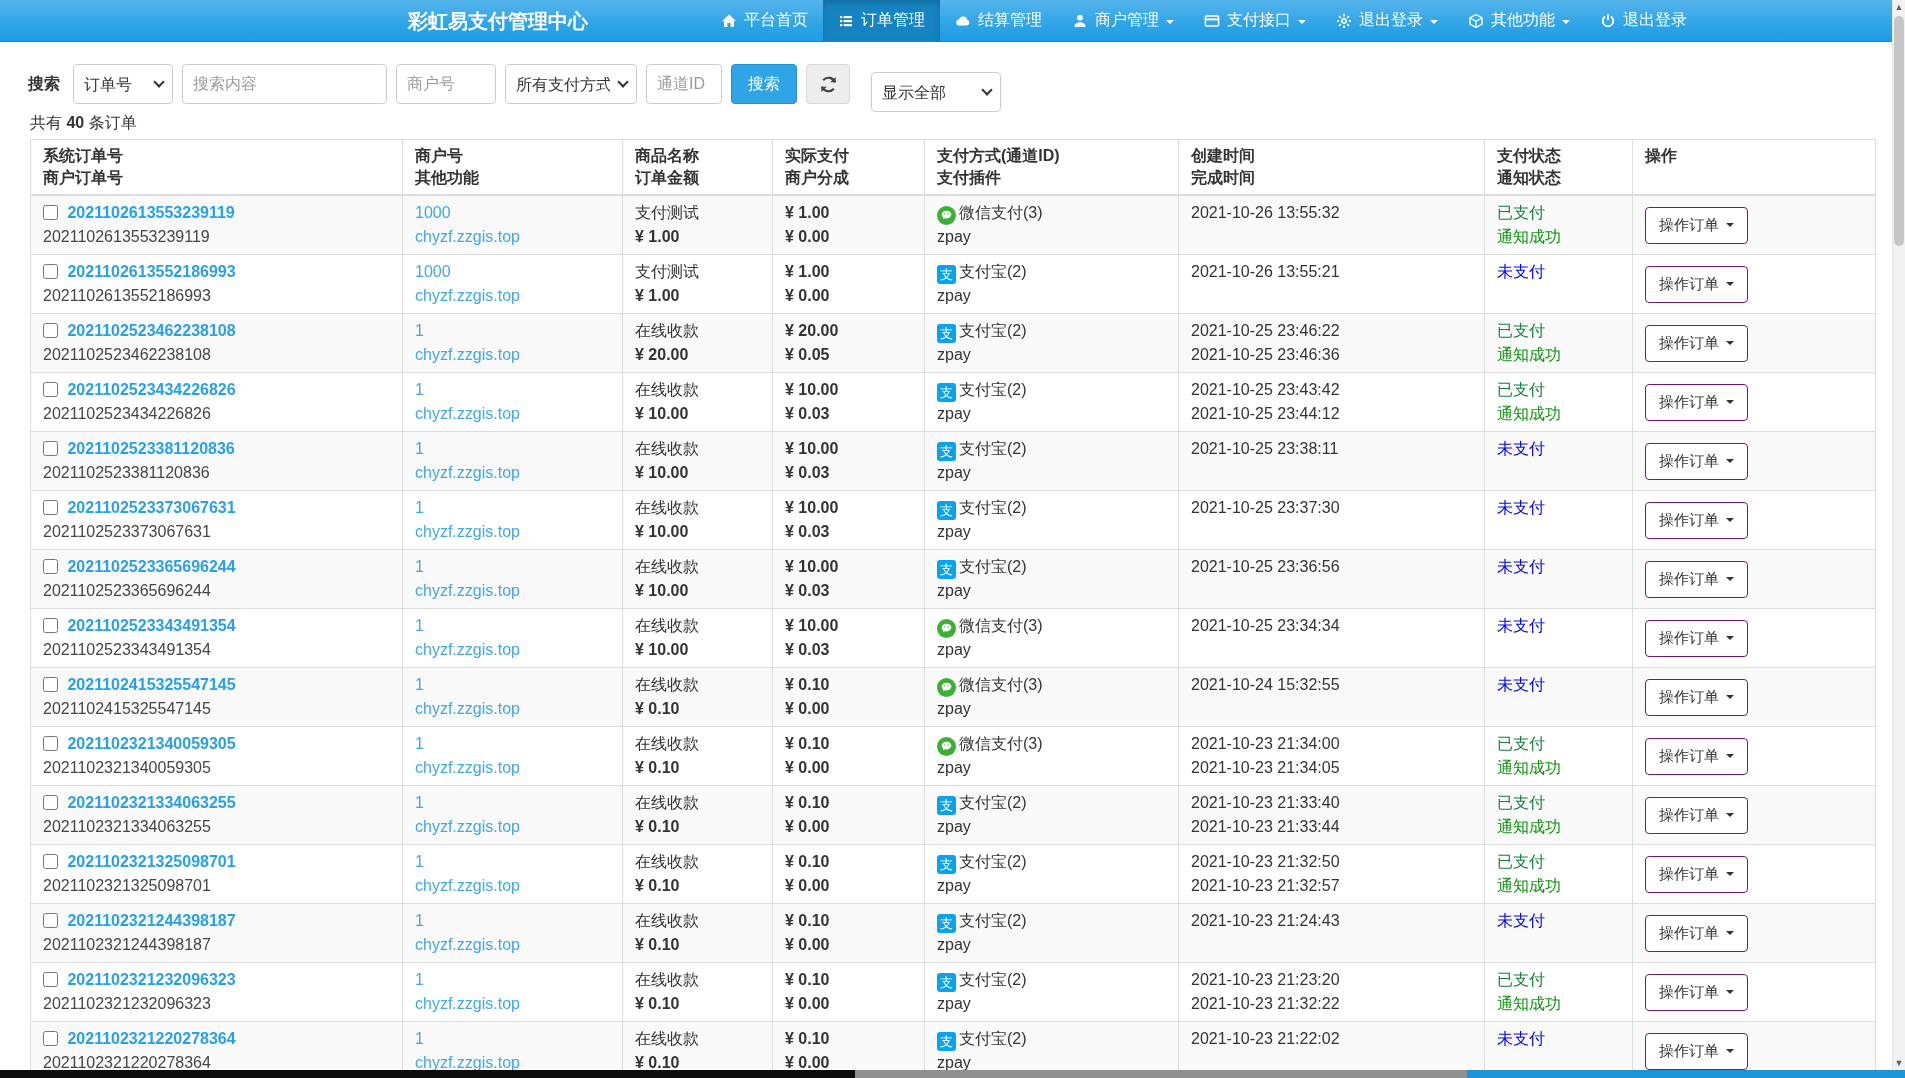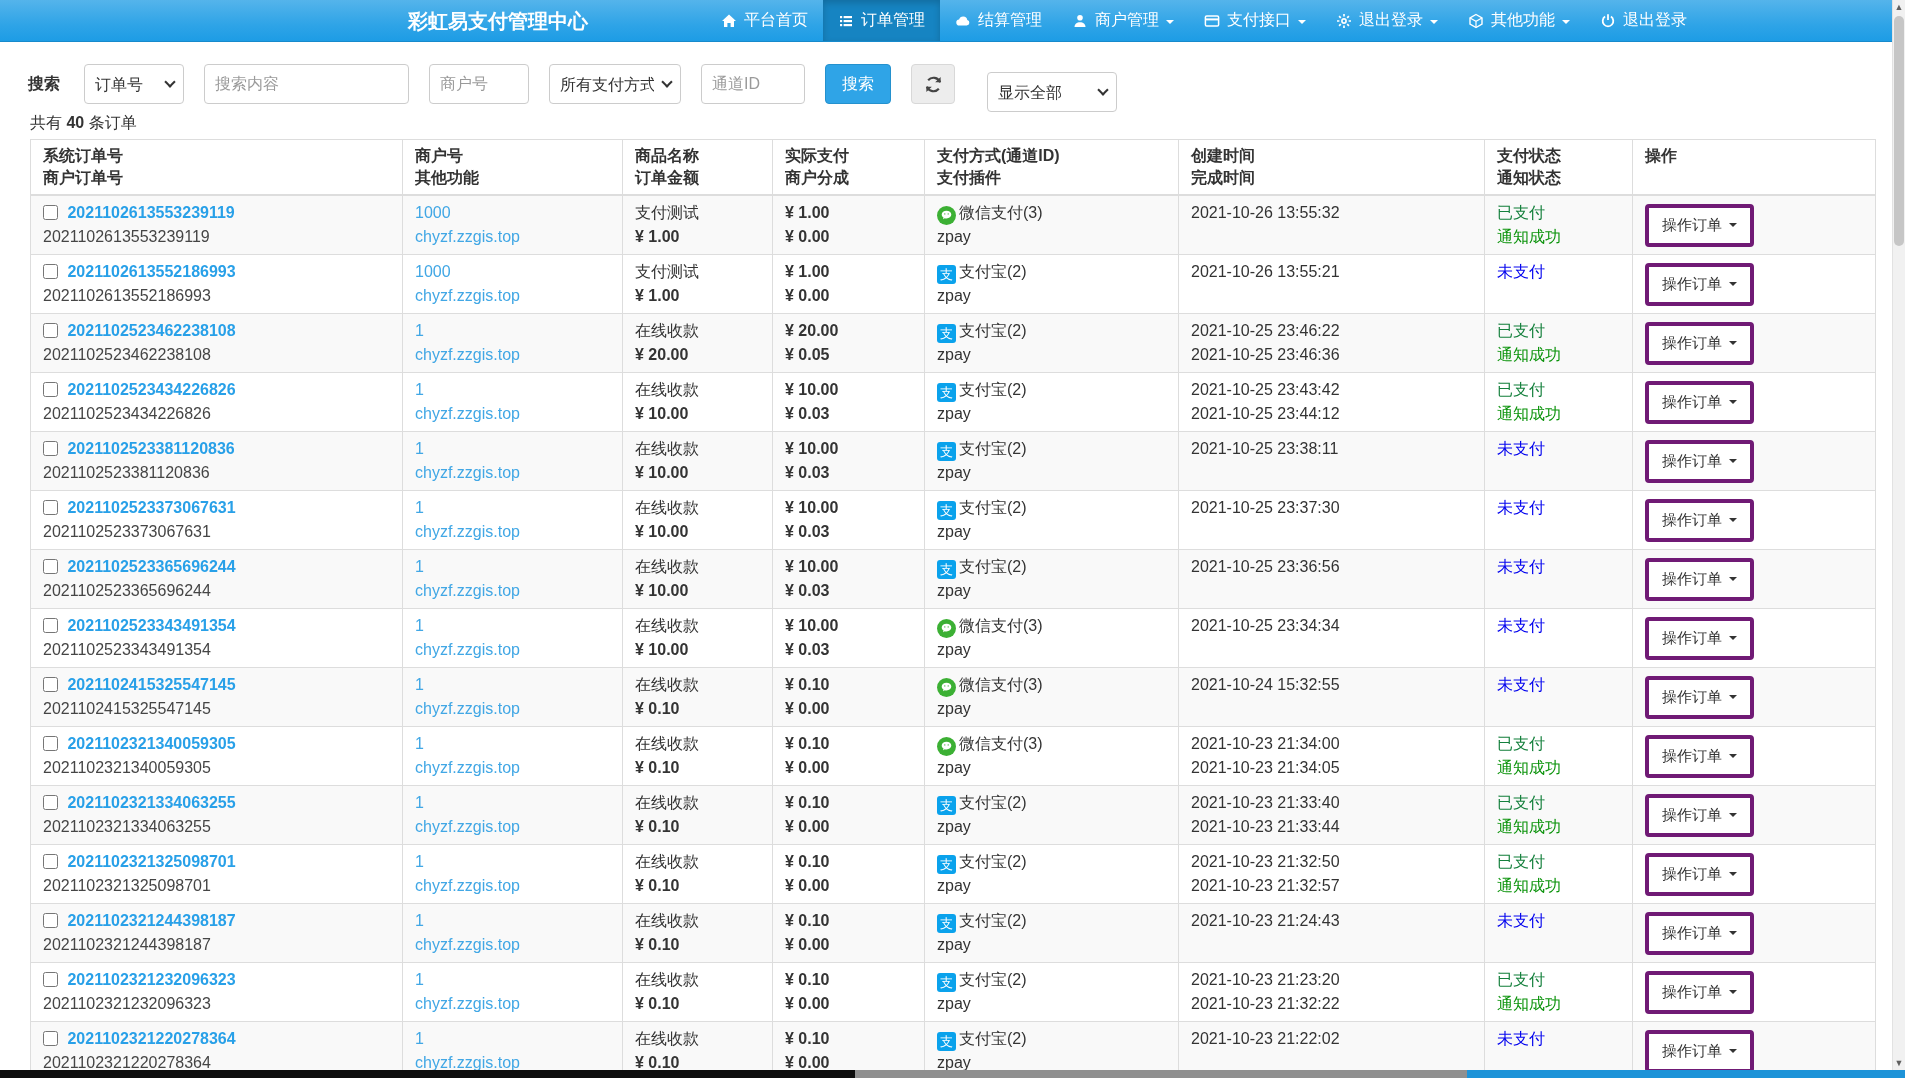--- a/index.html
+++ b/index.html
@@ -15,32 +15,32 @@
   .nav li { display:flex; align-items:center; gap:7px; padding:0 15px; font-size:16px;
     cursor:pointer; white-space:nowrap; }
   .nav li.active { background:#1684c2; box-shadow:inset 0 3px 7px rgba(0,0,0,.18); }
   .nav-icon { width:16px; height:16px; display:inline-block; }
   .nav-icon svg { width:16px; height:16px; display:block; }
   .caret { display:none; width:0; height:0; border-left:4px solid transparent;
     border-right:4px solid transparent; border-top:4px solid #fff; margin-top:2px; }
   .caret.show { display:inline-block; }
 
   
-  .toolbar { margin:22px 0 0 28px; display:flex; align-items:center; gap:20px; height:40px; }
+  .toolbar { margin:22px 0 0 28px; display:flex; align-items:center; gap:9px; height:40px; }
   .toolbar-label { font-size:16px; font-weight:bold; margin-right:4px; }
   .ctl { height:40px; border:1px solid #ccc; border-radius:4px; font-size:16px;
     color:#333; background:#fff; padding:0 10px; outline:none;
     font-family:"Liberation Sans","DejaVu Sans",sans-serif; }
   .ctl::placeholder { color:#9a9a9a; }
   .select-wrap { position:relative; display:inline-block;text-decoration:underline; }
   .select-wrap select { appearance:none; -webkit-appearance:none; padding-right:26px; width:100%; height:40px; }
   .select-wrap .chev { position:absolute; right:10px; top:14px; width:8px; height:8px;
     border-right:2px solid #333; border-bottom:2px solid #333; transform:rotate(45deg); pointer-events:none; }
   .w-type{width:100px;} .w-kw{width:205px;} .w-merch{width:100px;}
-  .w-pay{width:132px;} .w-chan{width:104px;} .w-show{width:130px; margin-left:12px;margin-top:16px;}
+  .w-pay{width:132px;} .w-chan{width:76px;} .w-show{width:130px; margin-left:12px;margin-top:16px;}
   .btn-search { height:40px; padding:0 16px; background:#2fa4e7; color:#fff; border:1px solid #2491ce;
     border-radius:4px; font-size:16px; cursor:pointer; }
   .btn-refresh { height:40px; width:44px; background:#ededed; border:1px solid #d8d8d8; border-radius:4px;
     cursor:pointer; display:inline-flex; align-items:center; justify-content:center; }
   .btn-refresh svg { width:17px; height:17px; }
 
   
   .summary { margin:9px 0 5px 30px; font-size:16px; color:#333; }
   .summary b { font-weight:bold; }
 
@@ -59,21 +59,21 @@
   .status-line { color:#0000ee; }
   .status-line.green { color:#15803d; }
   .notify-line { color:#0b930b; }
   input[type=checkbox] { width:15px; height:15px; vertical-align:-2px; margin-right:5px; cursor:pointer; }
   .pm-line { display:flex; align-items:flex-end; gap:3px; }
   .pm-icon { width:19px; height:19px; display:inline-flex; align-items:center; justify-content:center; flex:0 0 19px; }
   .pm-icon svg { width:19px; height:19px; display:block; }
   .alipay-glyph { width:19px; height:19px; background:#0aa2ec; color:#fff; border-radius:3px;
     font-size:13px; line-height:19px; text-align:center; display:inline-block; }
   .cell-action { vertical-align:middle; }
-  .action-btn { background:#fff; border:4px solid #701a75; border-radius:4px; padding:8px 13px;
+  .action-btn { background:#fff; border:1px solid #701a75; border-radius:4px; padding:8px 13px;
     font-size:15px; color:#333; cursor:pointer; display:inline-flex; align-items:center; gap:7px;
     font-family:"Liberation Sans","DejaVu Sans",sans-serif; }
   .action-btn .caret-down { width:0; height:0; border-left:4px solid transparent;
     border-right:4px solid transparent; border-top:4px solid #333; }
 
   
   .vscrollbar { position:absolute; top:0; right:0; width:13px; height:1070px;
     background:#f1f1f1; border-left:1px solid #e2e2e2; z-index:50; }
   .vscrollbar .arrow { position:absolute; left:0; width:12px; height:14px; color:#606060;
     font-size:9px; line-height:14px; text-align:center; cursor:pointer; }

